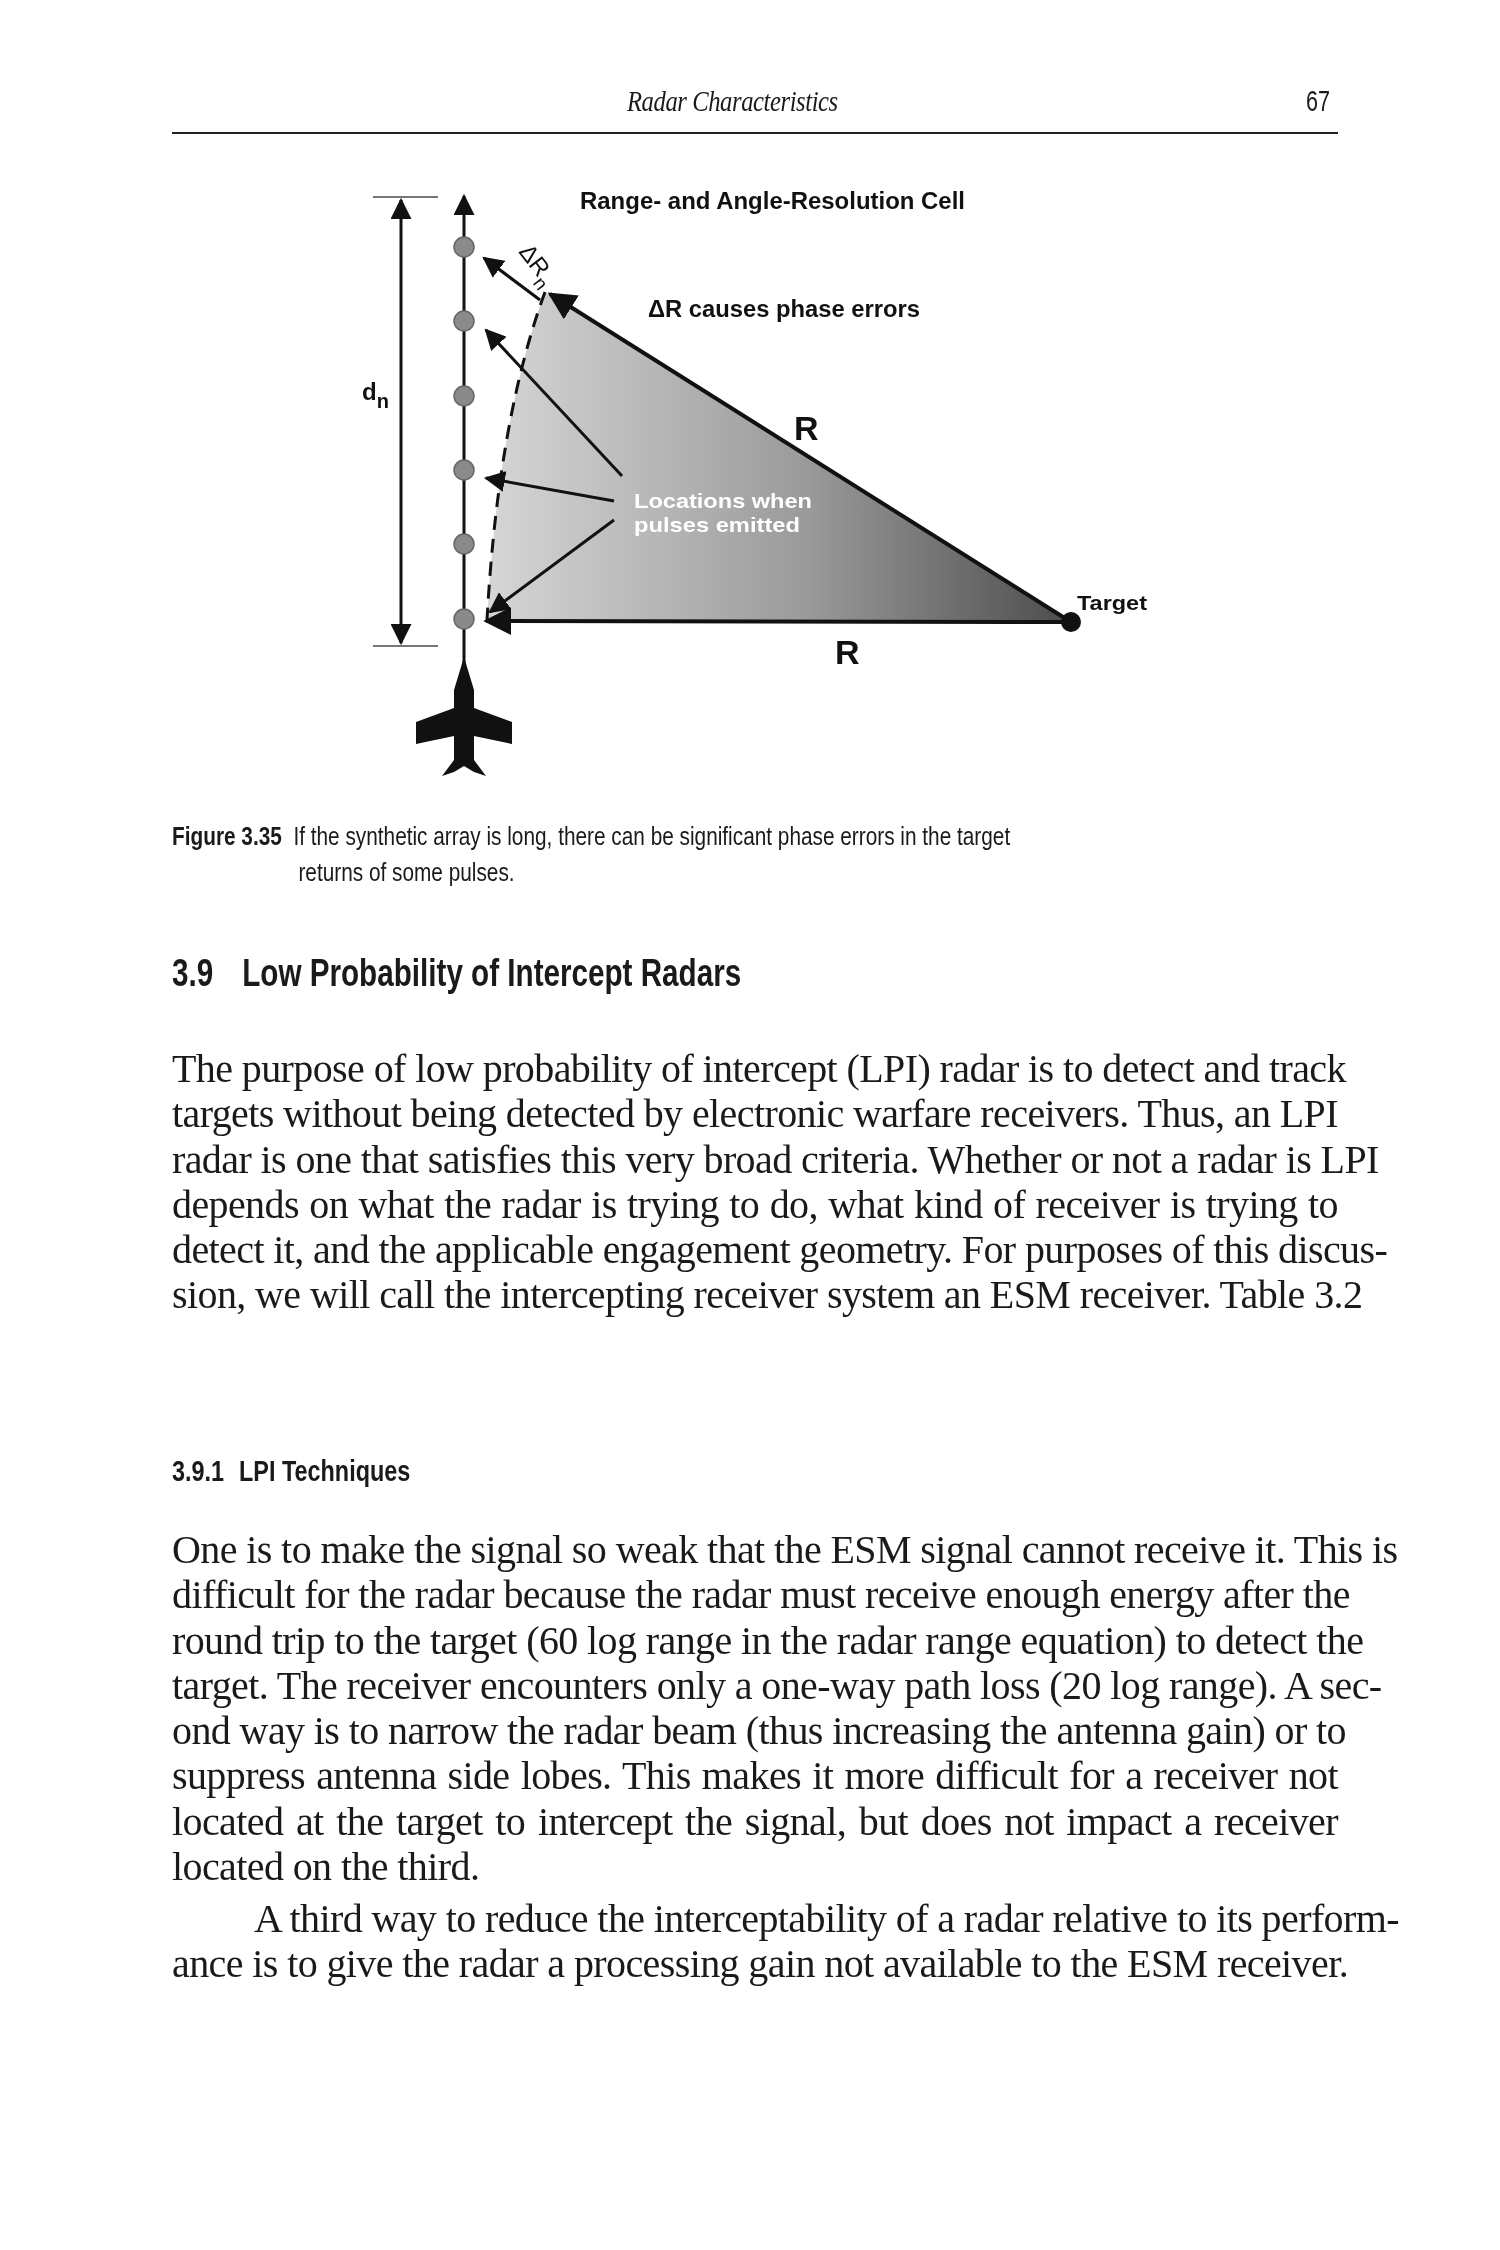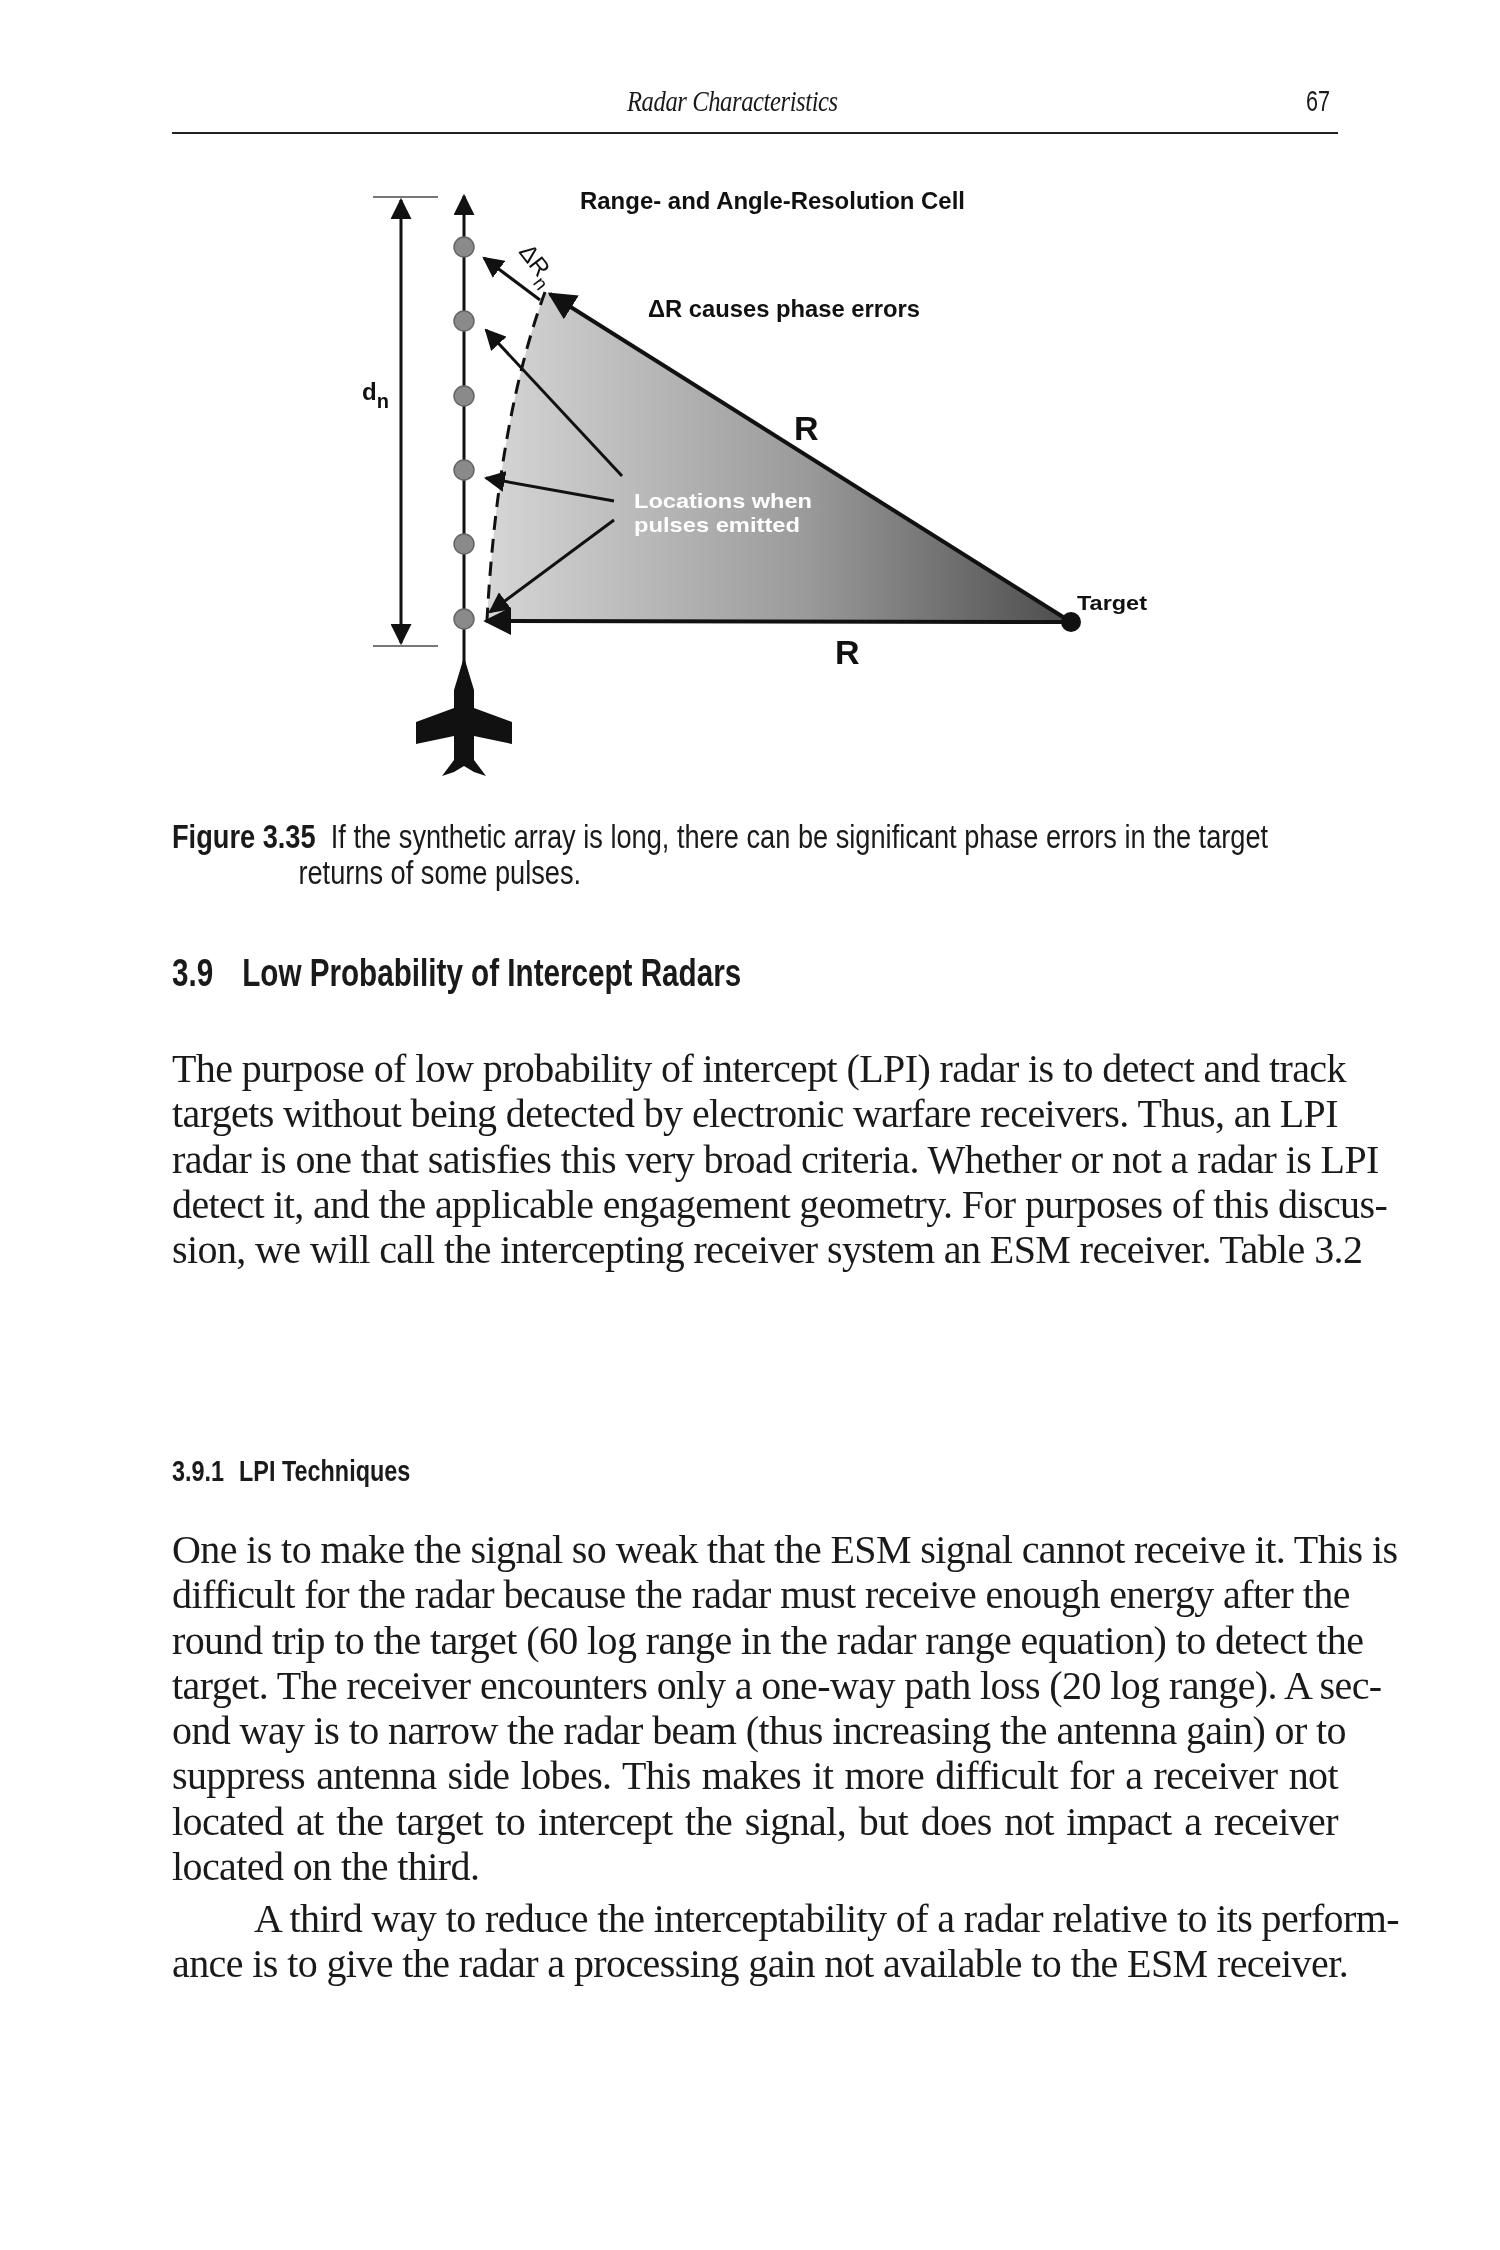--- a/index.html
+++ b/index.html
@@ -3,21 +3,21 @@
 <meta charset="utf-8">
 <style>
   html, body { margin:0; padding:0; background:#ffffff; }
   body { width:1500px; height:2250px; position:relative; overflow:hidden; color:#1a1a1a; }
   .abs { position:absolute; }
   .running-head { left:15px; width:1500px; top:84px; height:40px;padding-left:36px; }
   .rh-title { position:absolute; left:612px; top:0; font-family:"Liberation Serif", serif; font-style:italic; font-size:30px; letter-spacing:-0.5px; transform:scaleX(0.82); transform-origin:left top; white-space:nowrap; }
   .rh-page { position:absolute; left:1291px; top:0; font-family:"Liberation Sans", sans-serif; font-size:30px; transform:scaleX(0.72); transform-origin:left top; }
   .rule { left:172px; top:132px; width:1166px; height:2px; background:#222; }
   .figure { left:0; top:0; width:1500px; height:800px; }
-  .caption { left:172px; top:818px; width:1166px; font-family:"Liberation Sans", sans-serif; font-size:34px; line-height:36px; }
+  .caption { left:172px; top:818px; width:1166px; font-family:"Liberation Sans", sans-serif; font-size:26px; line-height:36px; }
   .cap-line { display:block; white-space:nowrap; transform-origin:left top; }
   .cap-label { font-weight:bold; }
   .h2 { left:172px; top:952px; font-family:"Liberation Sans", sans-serif; font-weight:bold; font-size:38px; white-space:nowrap; transform:scaleX(0.78); transform-origin:left top; }
   .h2 .num { display:inline-block; width:90px; }
   .h3 { left:172px; top:1454px; font-family:"Liberation Sans", sans-serif; font-weight:bold; font-size:30px; white-space:nowrap; transform:scaleX(0.78); transform-origin:left top; }
   .h3 .num { display:inline-block; width:86px; }
   .para { left:172px; width:1166px; font-family:"Liberation Serif", serif; font-size:40px; line-height:45.3px; }
   .line { display:block; width:1166px; height:45.3px; white-space:nowrap; text-align:justify; text-align-last:justify; letter-spacing:-0.6px; }
   .line.last { text-align-last:left; }
   .line.indent { text-indent:82px; }
@@ -102,20 +102,21 @@
 </div>
 
 <div class="abs h2">
   <span class="num">3.9</span><span>Low Probability of Intercept Radars</span>
 </div>
 
 <div class="abs para" style="top:1046px;">
   <span class="line">The purpose of low probability of intercept (LPI) radar is to detect and track</span>
   <span class="line">targets without being detected by electronic warfare receivers. Thus, an LPI</span>
   <span class="line">radar is one that satisfies this very broad criteria. Whether or not a radar is LPI</span>
+  <span class="line">depends on what the radar is trying to do, what kind of receiver is trying to</span>
   <span class="line">detect it, and the applicable engagement geometry. For purposes of this discus-</span>
   <span class="line">sion, we will call the intercepting receiver system an ESM receiver. Table 3.2</span>
 </div>
 
 <div class="abs h3">
   <span class="num">3.9.1</span><span>LPI Techniques</span>
 </div>
 
 <div class="abs para" style="top:1527px;">
   <span class="line">One is to make the signal so weak that the ESM signal cannot receive it. This is</span>

